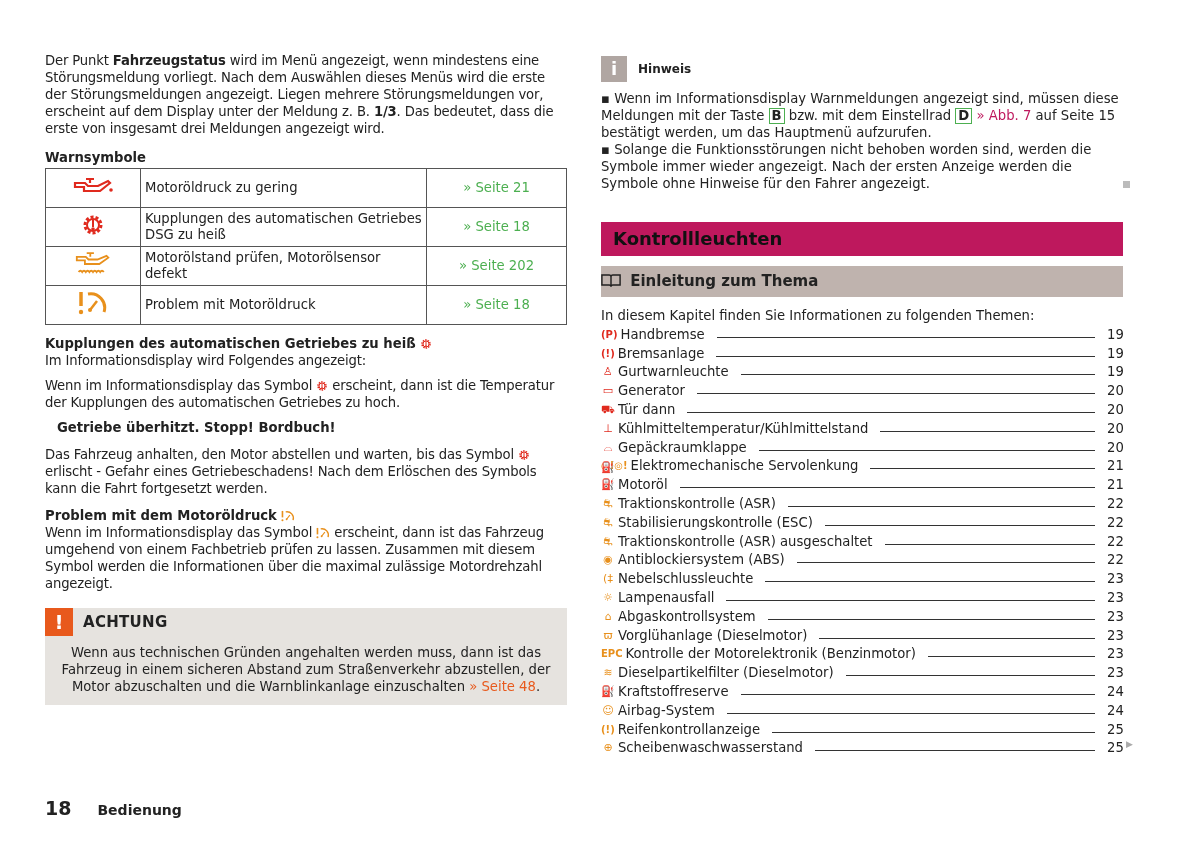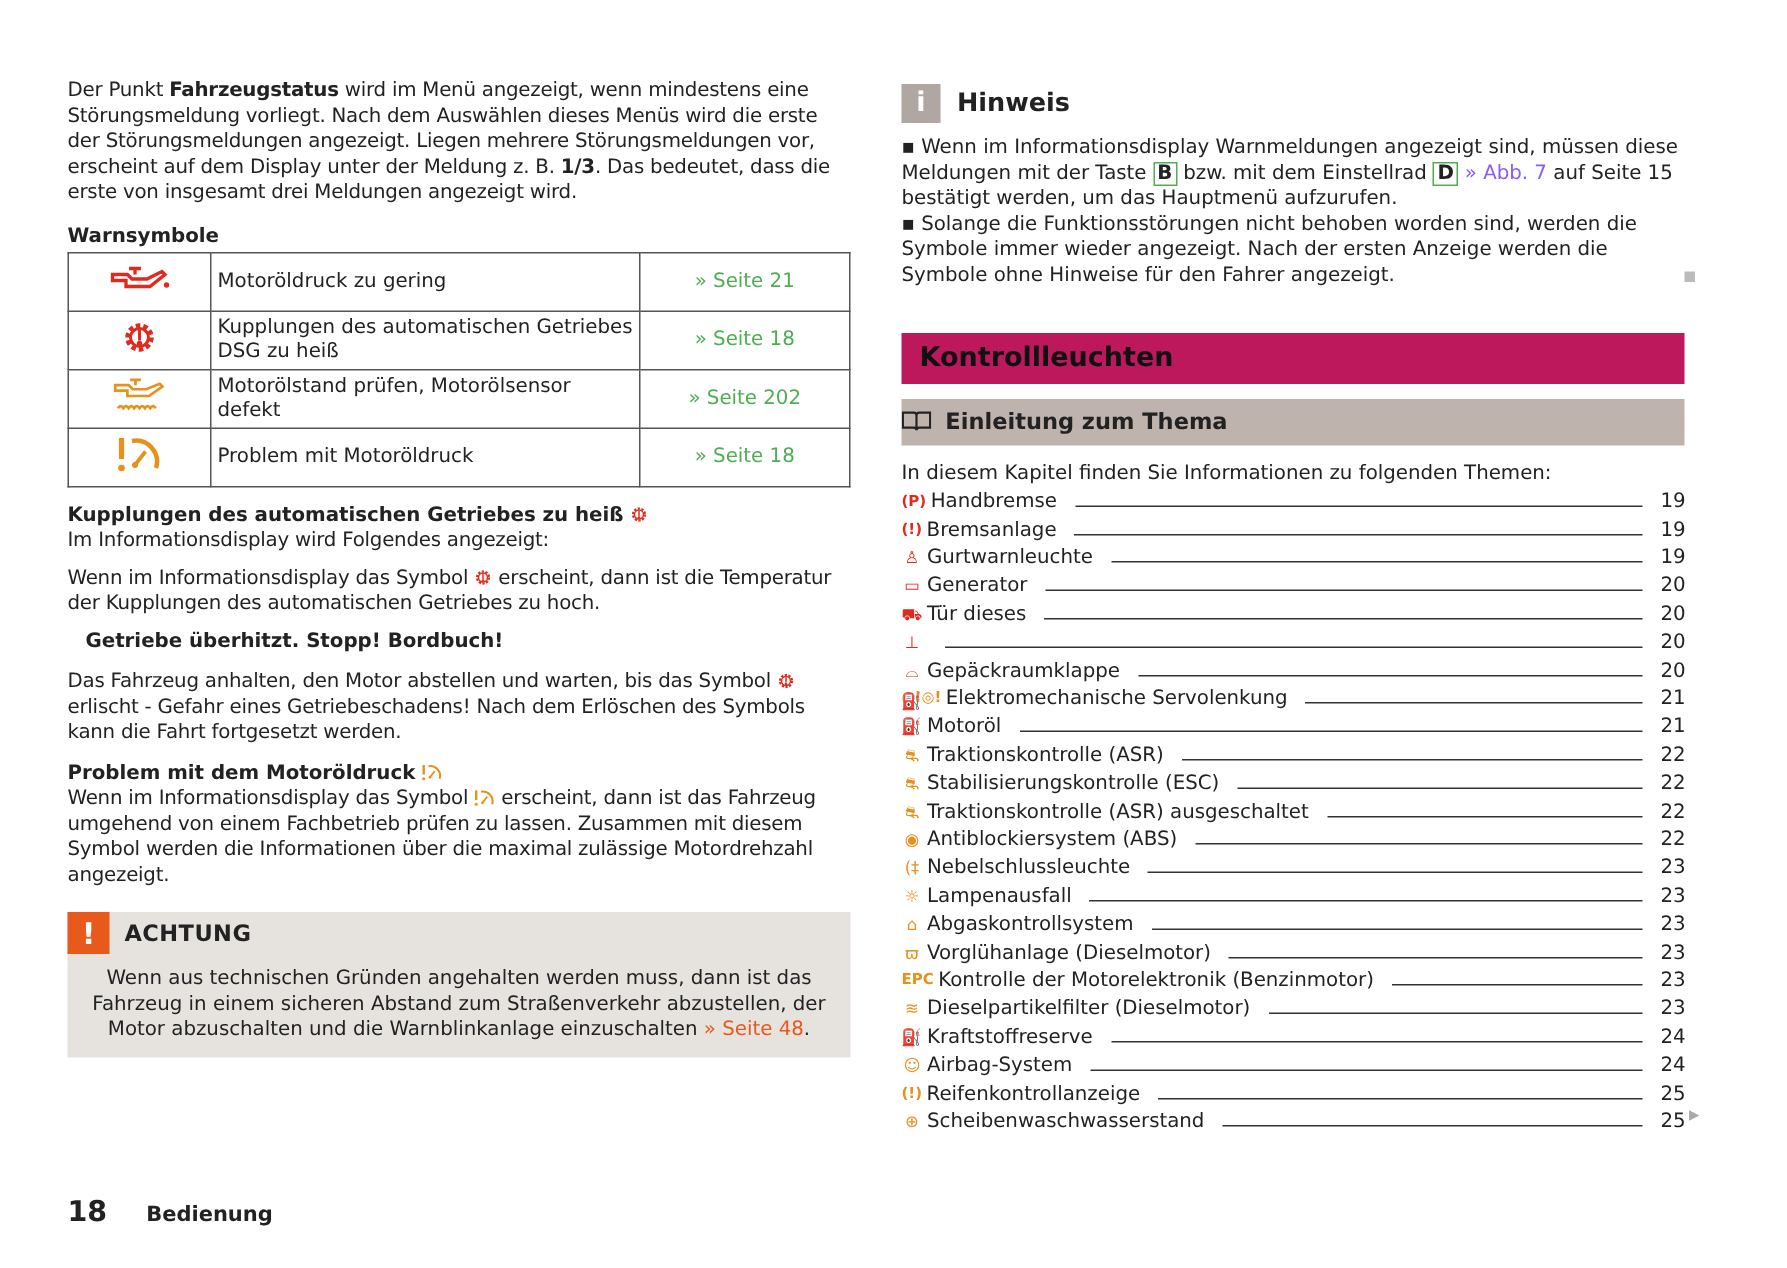--- a/index.html
+++ b/index.html
@@ -9,34 +9,34 @@
   .col-right { position: absolute; left: 601px; top: 56px; width: 522px; }
   p { margin: 0; }
   .para { margin-bottom: 8px; letter-spacing: -0.15px; }
   b { font-weight: bold; }
   .subhead { font-weight: bold; margin-top: 4px; }
   table.warn { border-collapse: collapse; width: 522px; margin-top: 2px; }
   table.warn td { border: 1px solid #555; height: 39px; vertical-align: middle; font-size: 13.2px; line-height: 16px; }
   td.ic { width: 95px; text-align: center; }
   td.desc { width: 286px; padding-left: 4px; }
   td.ref { text-align: center; color: #4caf50; }
-  .green { color: #8b5cf6; }
+  .green { color: #be185d; }
   .orange { color: #e8591c; }
   .red-ic { color: #e02a1e; }
   .org-ic { color: #e8901c; }
   .inline-ic { display: inline-block; vertical-align: -2px; }
   .indent { padding-left: 12px; font-weight: bold; margin: 4px 0 10px 0; }
   .warn-box { background: #e6e3df; margin-top: 16px; padding-bottom: 10px; }
   .warn-head { display: flex; align-items: center; height: 28px; }
   .warn-mark { width: 28px; height: 28px; background: #e8591c; color: #fff; font-weight: bold; font-size: 20px; text-align: center; line-height: 28px; }
   .warn-title { font-weight: bold; font-size: 15px; margin-left: 10px; letter-spacing: 0.3px; }
   .warn-text { padding: 8px 12px 0 12px; text-align: center; }
   .note-head { display: flex; align-items: center; height: 26px; margin-bottom: 8px; }
   .note-mark { width: 26px; height: 26px; background: #b0a6a2; color: #fff; font-weight: bold; font-size: 18px; text-align: center; line-height: 26px; }
-  .note-title { font-weight: bold; font-size: 17px; margin-left: 11px; }
+  .note-title { font-weight: bold; font-size: 12px; margin-left: 11px; }
   .keybox { display: inline-block; border: 1px solid #4caf50; padding: 0 2px; font-weight: bold; line-height: 14px; }
   .end-square { position: absolute; right: -7px; width: 7px; height: 7px; background: #bbb; }
   .chapter { margin-top: 30px; background: #be185d; height: 34px; line-height: 34px; padding-left: 12px; font-weight: bold; font-size: 18px; color: #111; }
   .topic { margin-top: 10px; background: #bfb3ae; height: 31px; line-height: 31px; font-weight: bold; font-size: 15px; color: #222; }
   .intro { margin-top: 10px; margin-bottom: 0; }
   .toc-row { display: flex; align-items: flex-end; height: 18.8px; }
   .toc-ic { display: inline-block; width: 14px; font-size: 11px; text-align: center; margin-right: 3px; }
   .toc-label { white-space: nowrap; }
   .toc-line { flex: 1; border-bottom: 1px solid #333; margin: 0 12px 5px 12px; }
   .toc-page { width: 16px; text-align: right; }
@@ -182,26 +182,27 @@
         <span class="toc-page">19</span>
       </div>
       <div class="toc-row">
         <span class="toc-ic" style="color: rgb(224, 42, 30);">▭</span>
         <span class="toc-label">Generator</span>
         <span class="toc-line"></span>
         <span class="toc-page">20</span>
       </div>
       <div class="toc-row">
         <span class="toc-ic" style="color: rgb(224, 42, 30);">⛟</span>
-        <span class="toc-label">Tür dieses</span>
+        <span class="toc-label">Tür dann</span>
         <span class="toc-line"></span>
         <span class="toc-page">20</span>
       </div>
       <div class="toc-row">
         <span class="toc-ic" style="color: rgb(224, 42, 30);">⊥</span>
+        <span class="toc-label">Kühlmitteltemperatur/Kühlmittelstand</span>
         <span class="toc-line"></span>
         <span class="toc-page">20</span>
       </div>
       <div class="toc-row">
         <span class="toc-ic" style="color: rgb(224, 42, 30);">⌓</span>
         <span class="toc-label">Gepäckraumklappe</span>
         <span class="toc-line"></span>
         <span class="toc-page">20</span>
       </div>
       <div class="toc-row">

